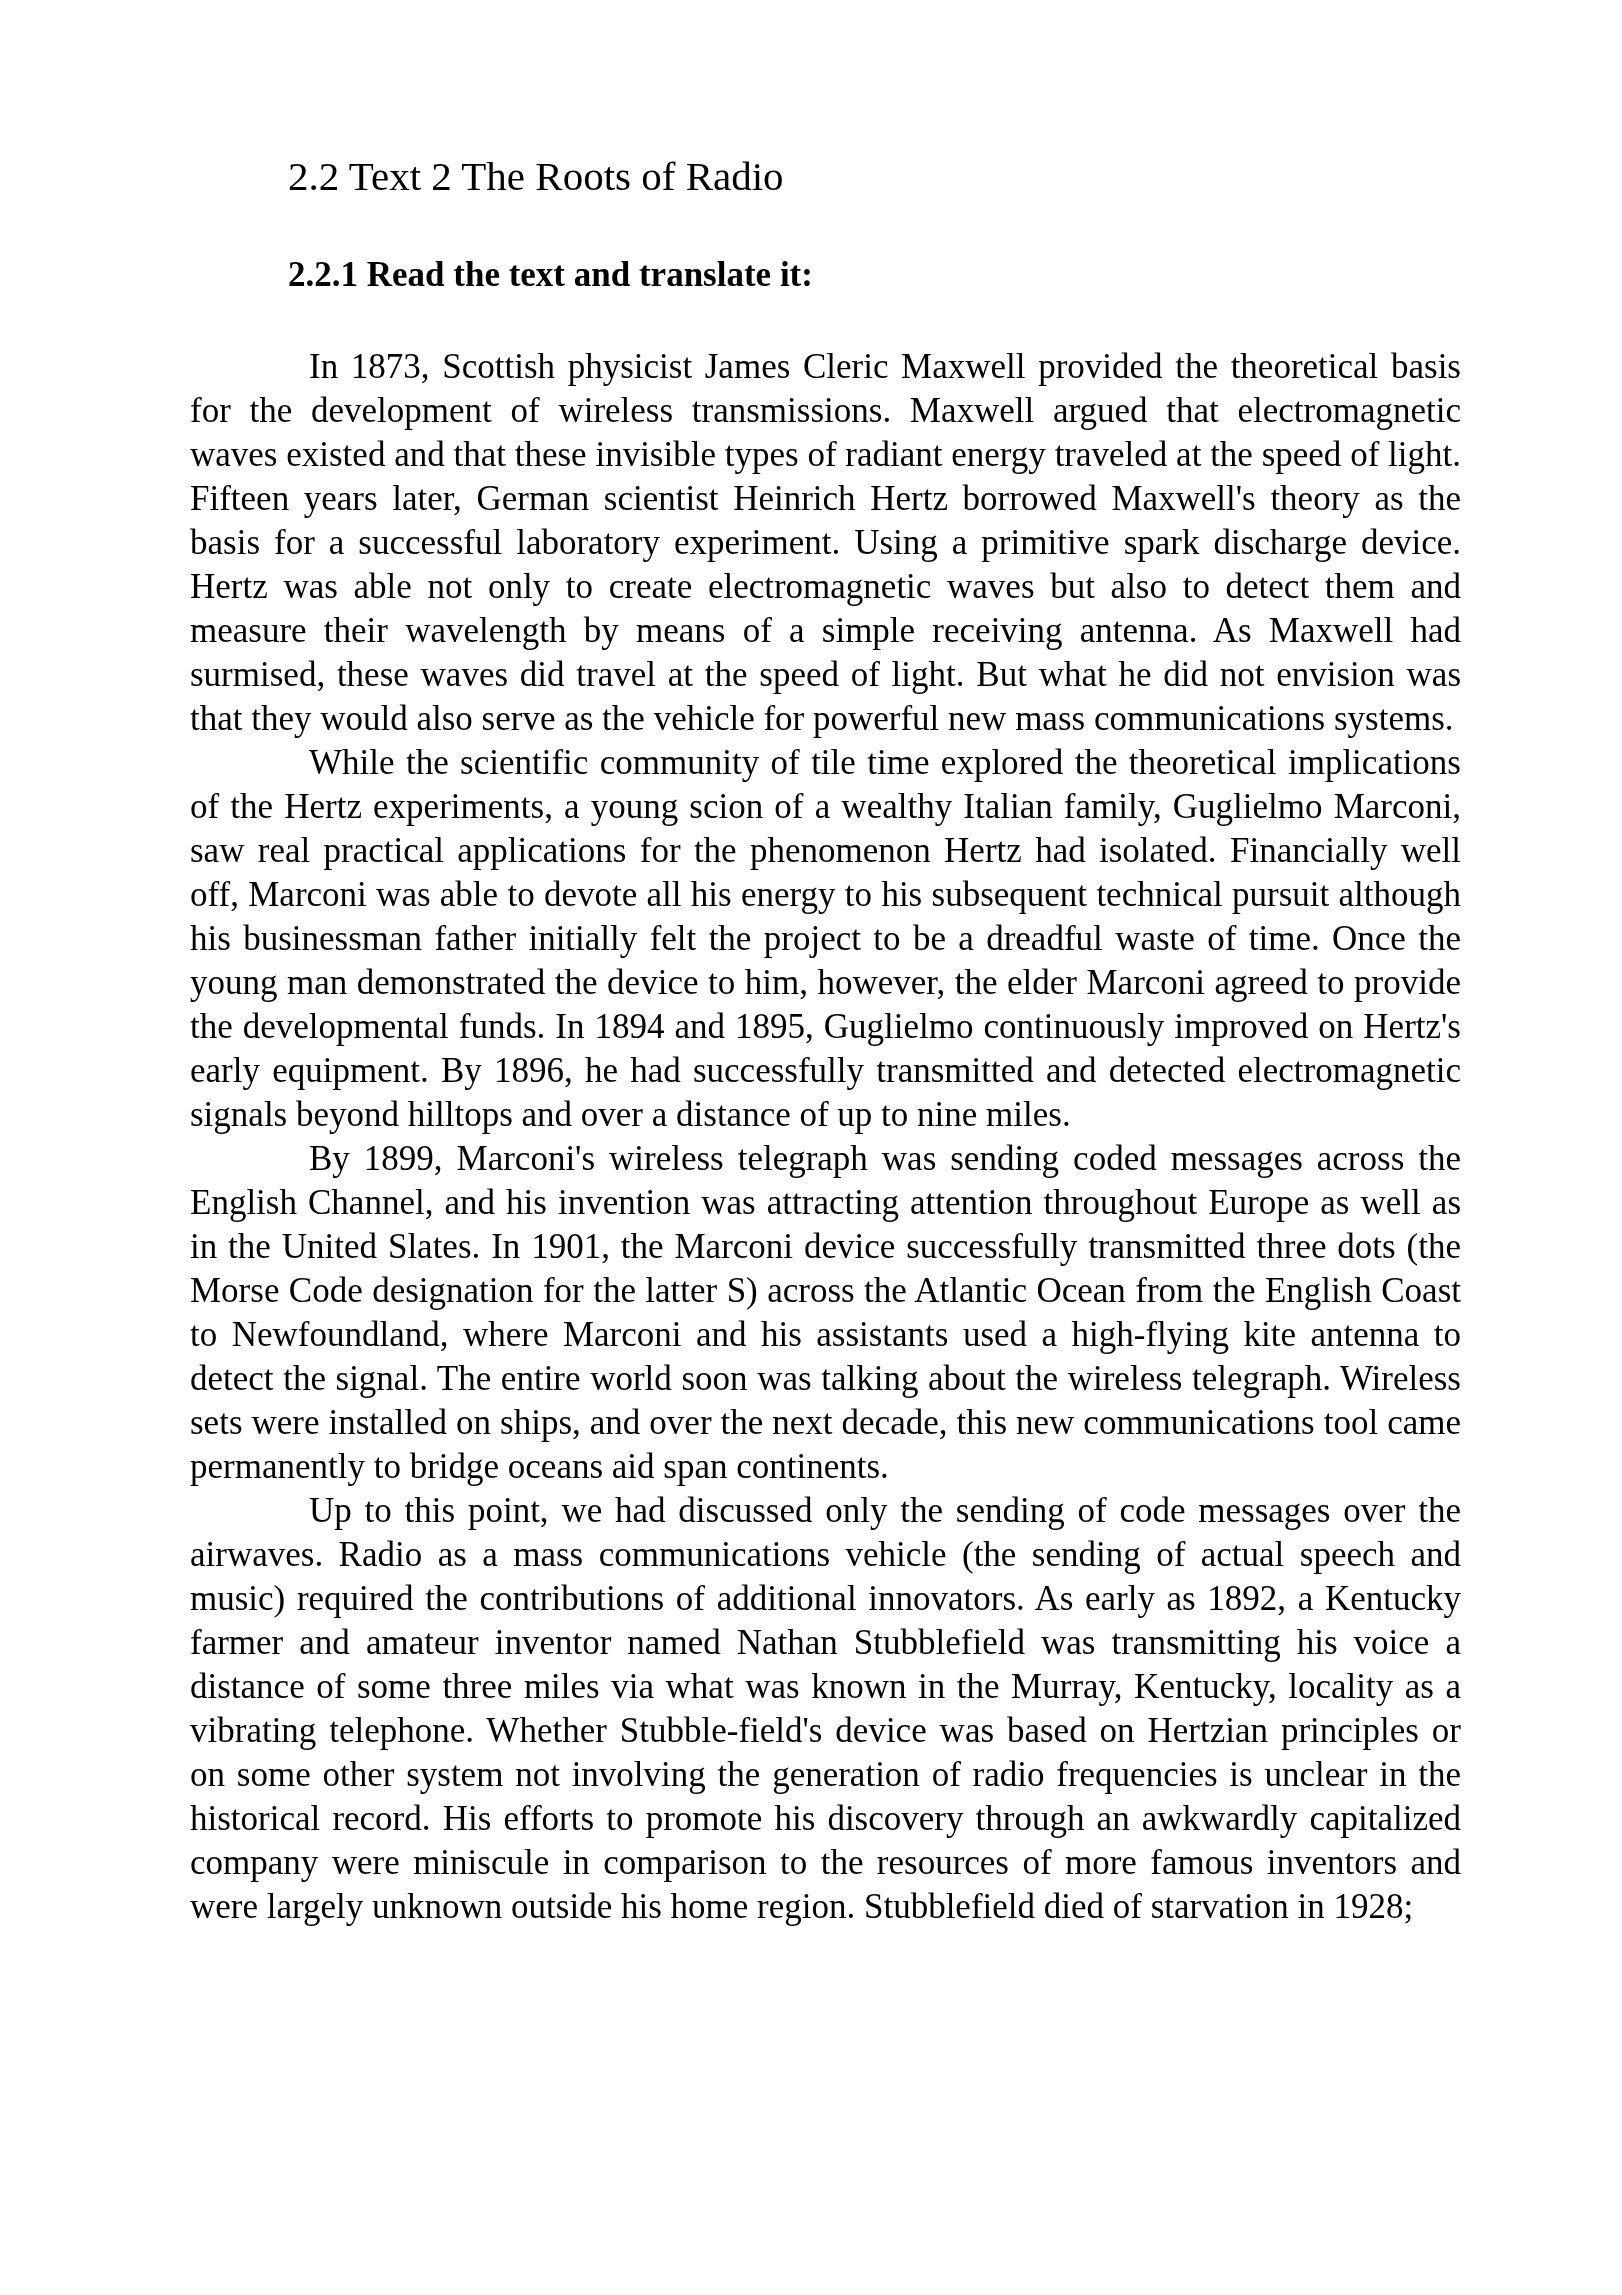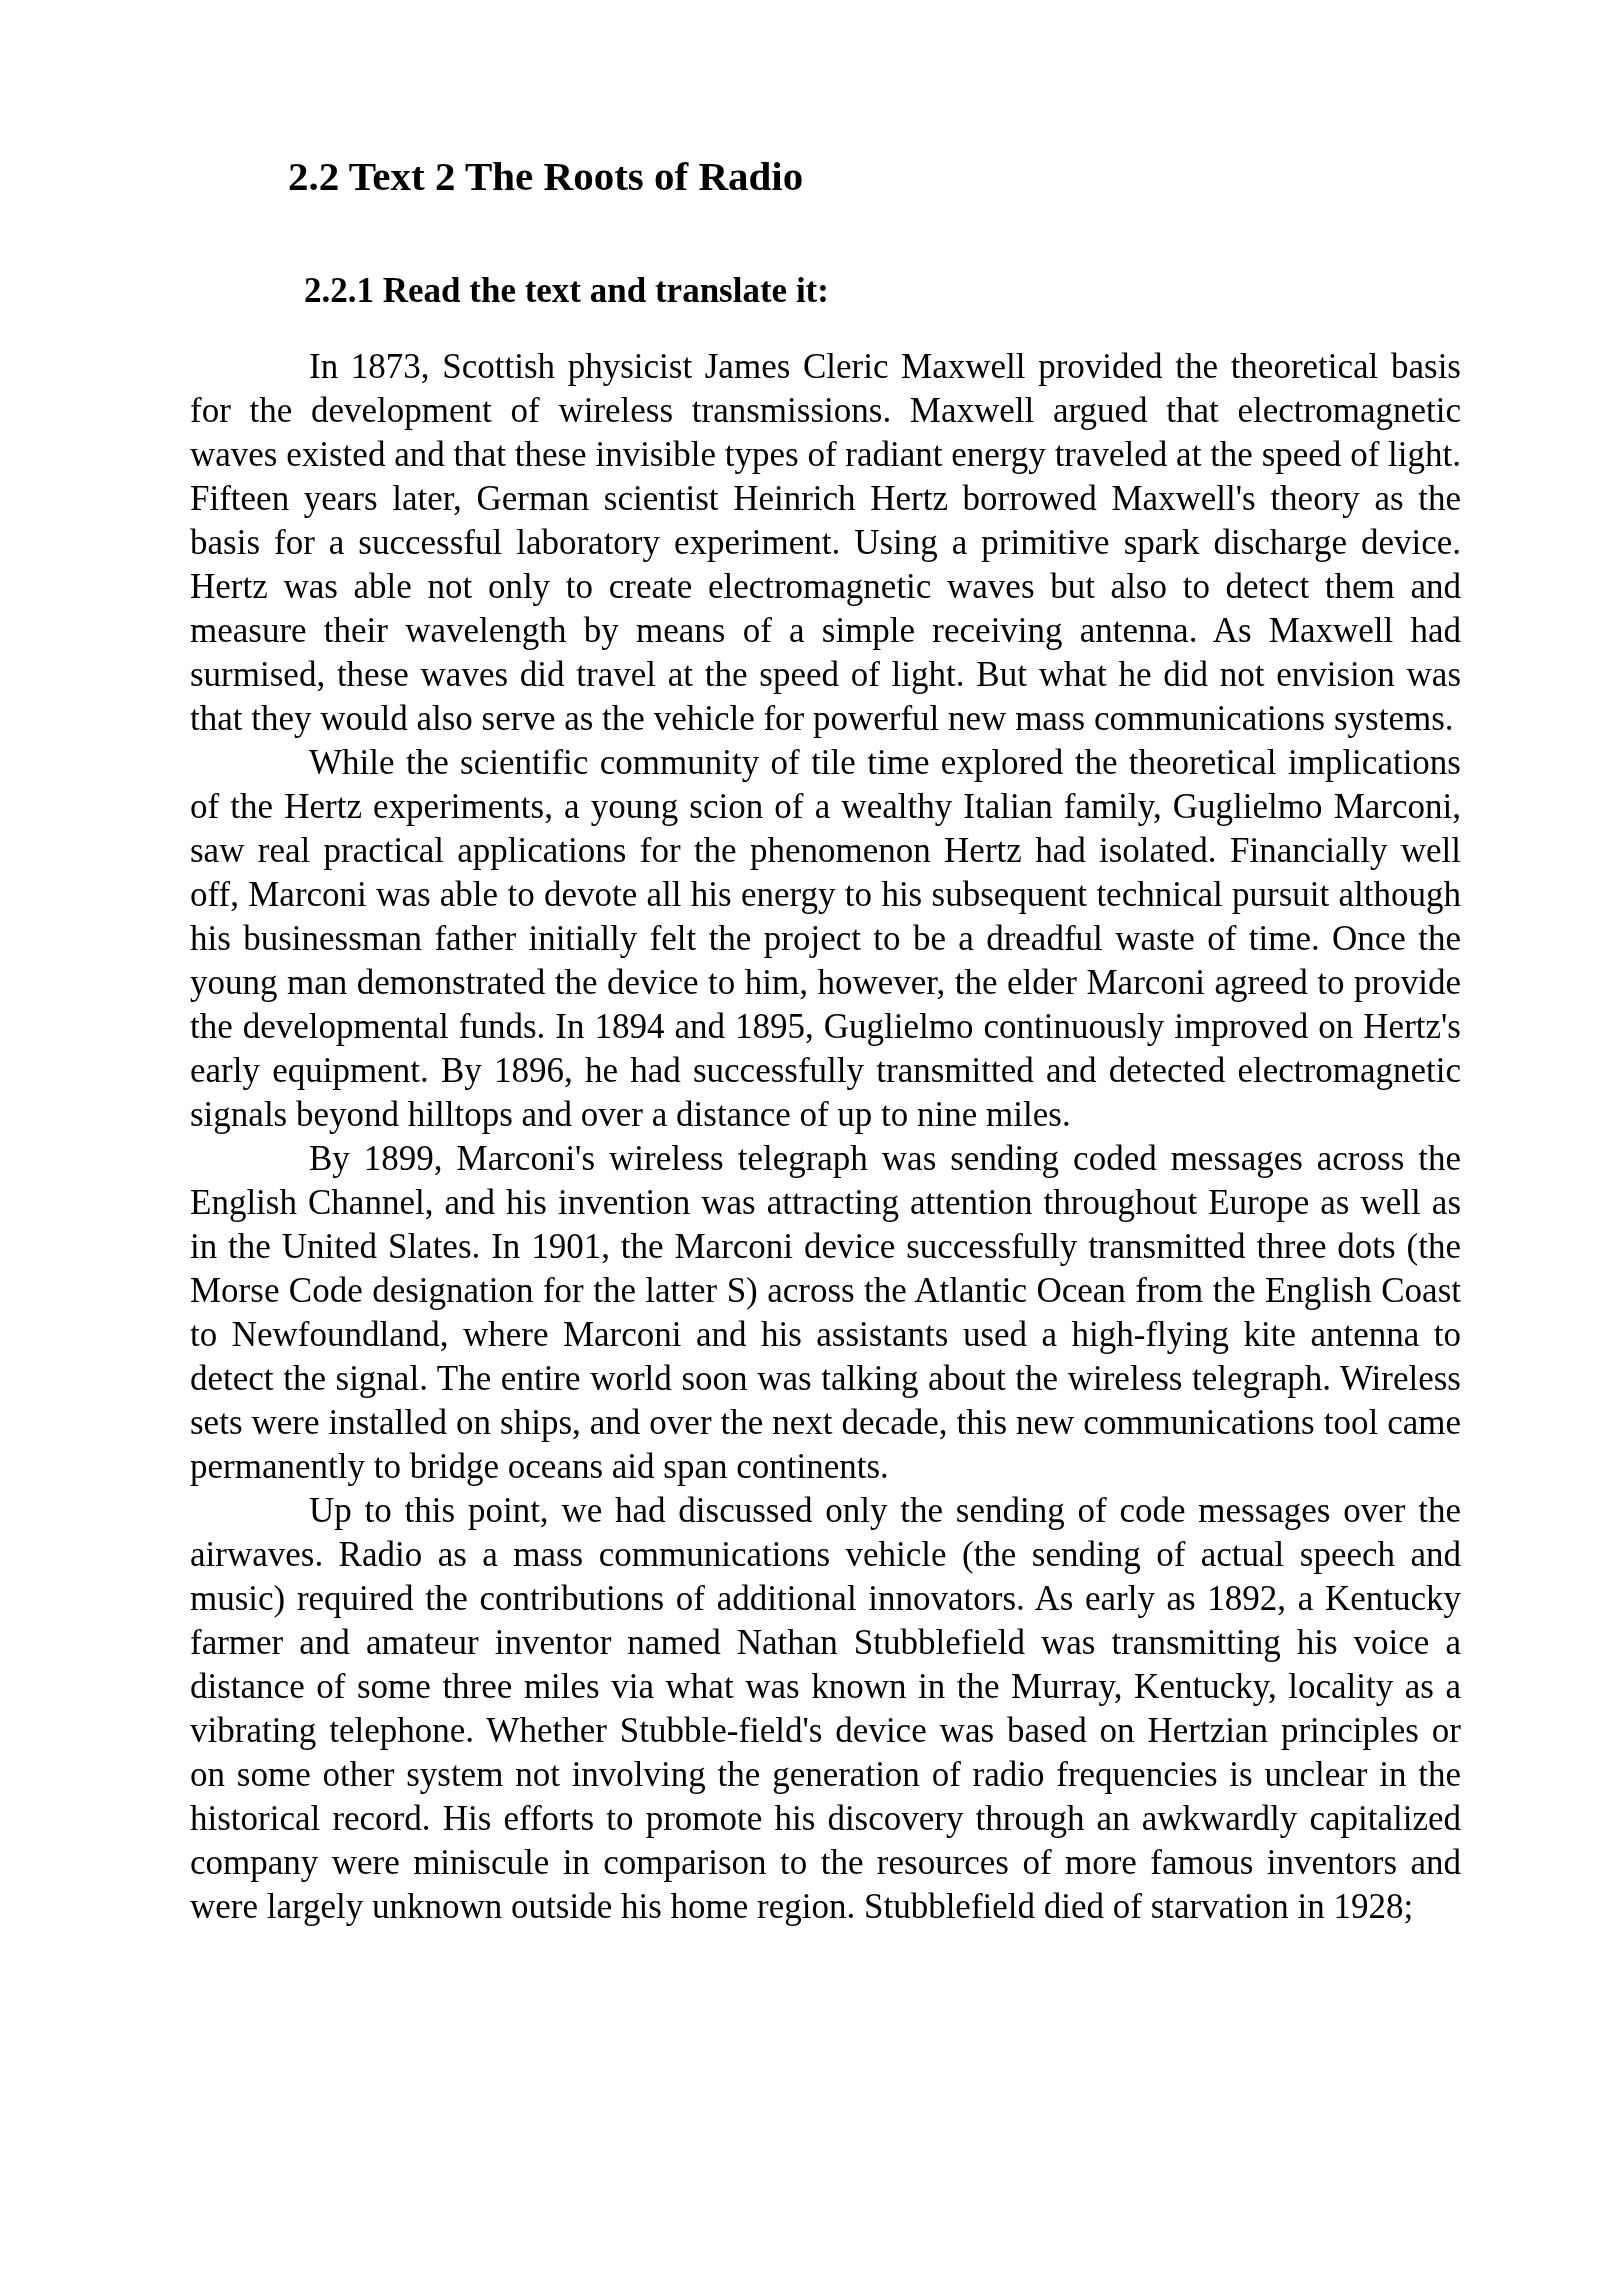--- a/index.html
+++ b/index.html
@@ -22,29 +22,29 @@
     width: 1622px;
     height: 2295px;
     background: #ffffff;
   }
   .section-title {
     position: absolute;
     left: 288px;
     top: 152px;
     margin: 0;
     font-size: 41px;
-    font-weight: bold;
+    font-weight: normal;
     line-height: 1.2;
     white-space: nowrap;
   }
   .subsection-title {
     position: absolute;
     left: 288px;
     top: 254px;
-    margin: 16px;
+    margin: 0;
     font-size: 35px;
     font-weight: bold;
     line-height: 1.2;
     white-space: nowrap;
   }
   .body-text {
     position: absolute;
     left: 190px;
     top: 345px;
     width: 1271px;

